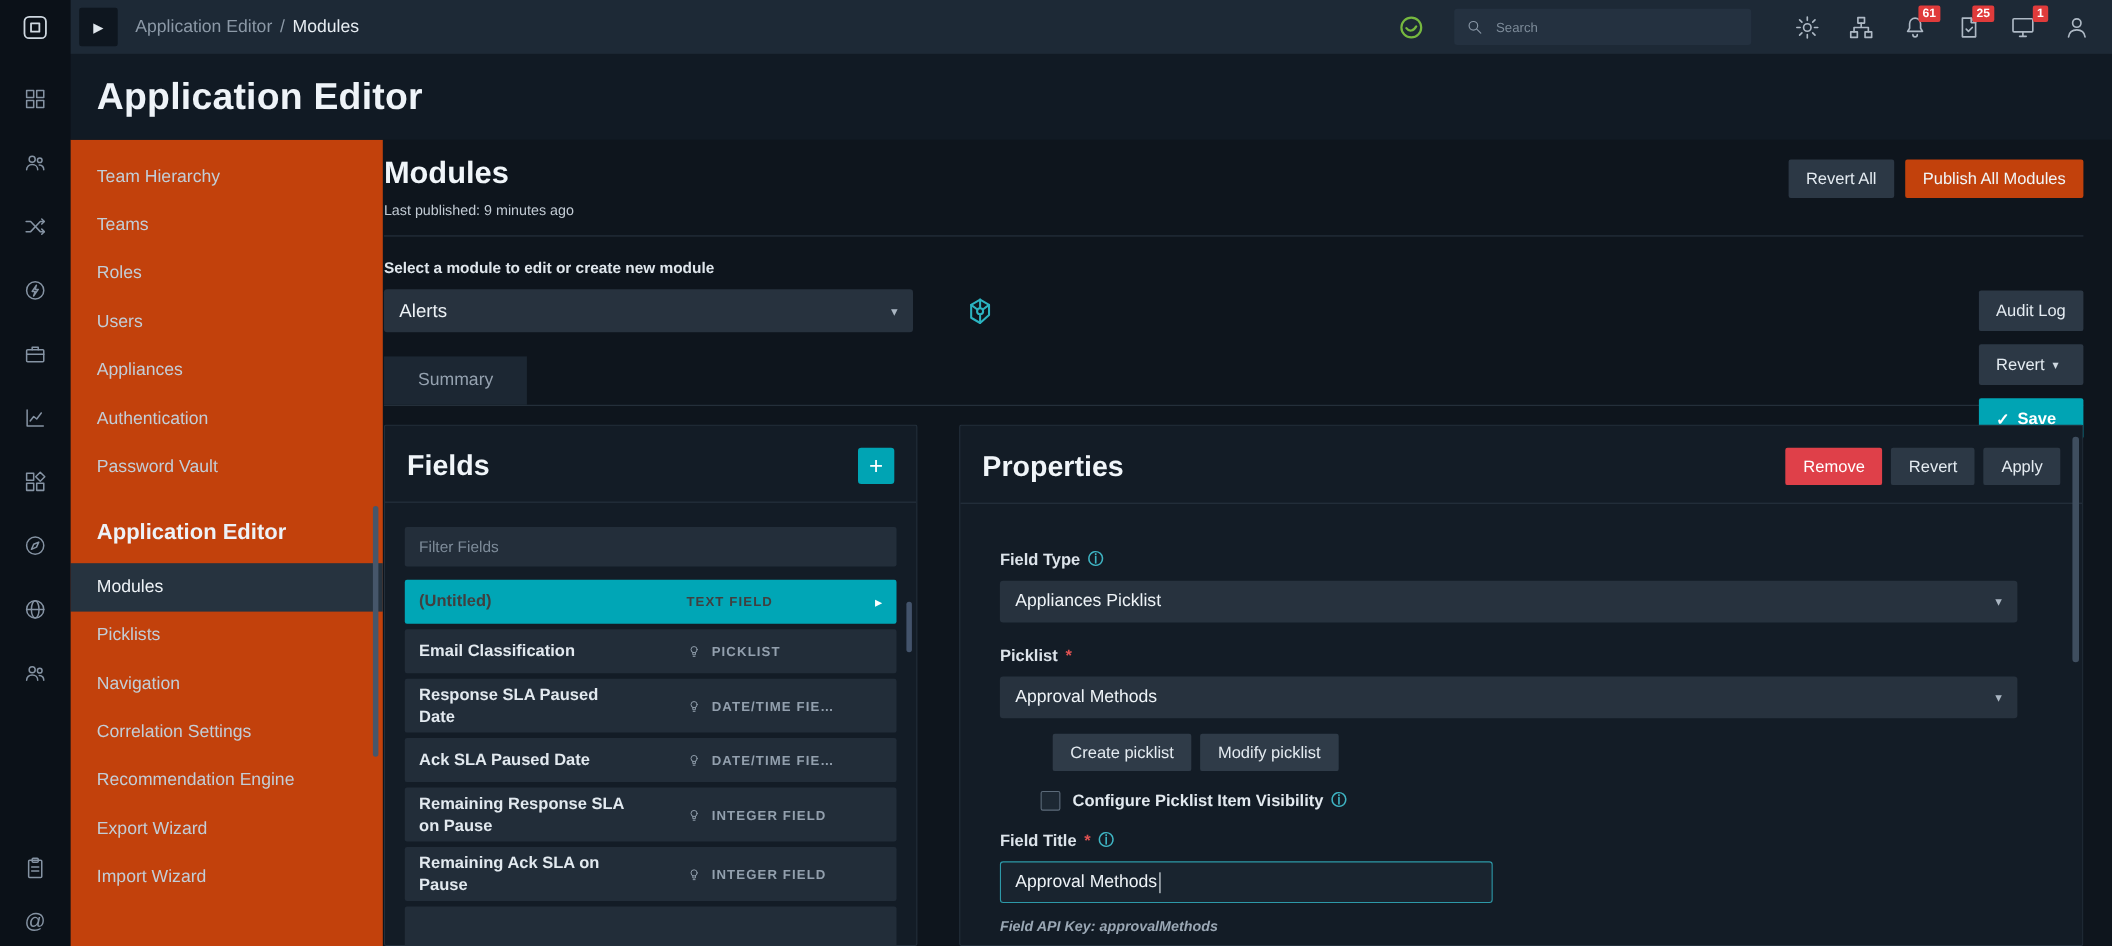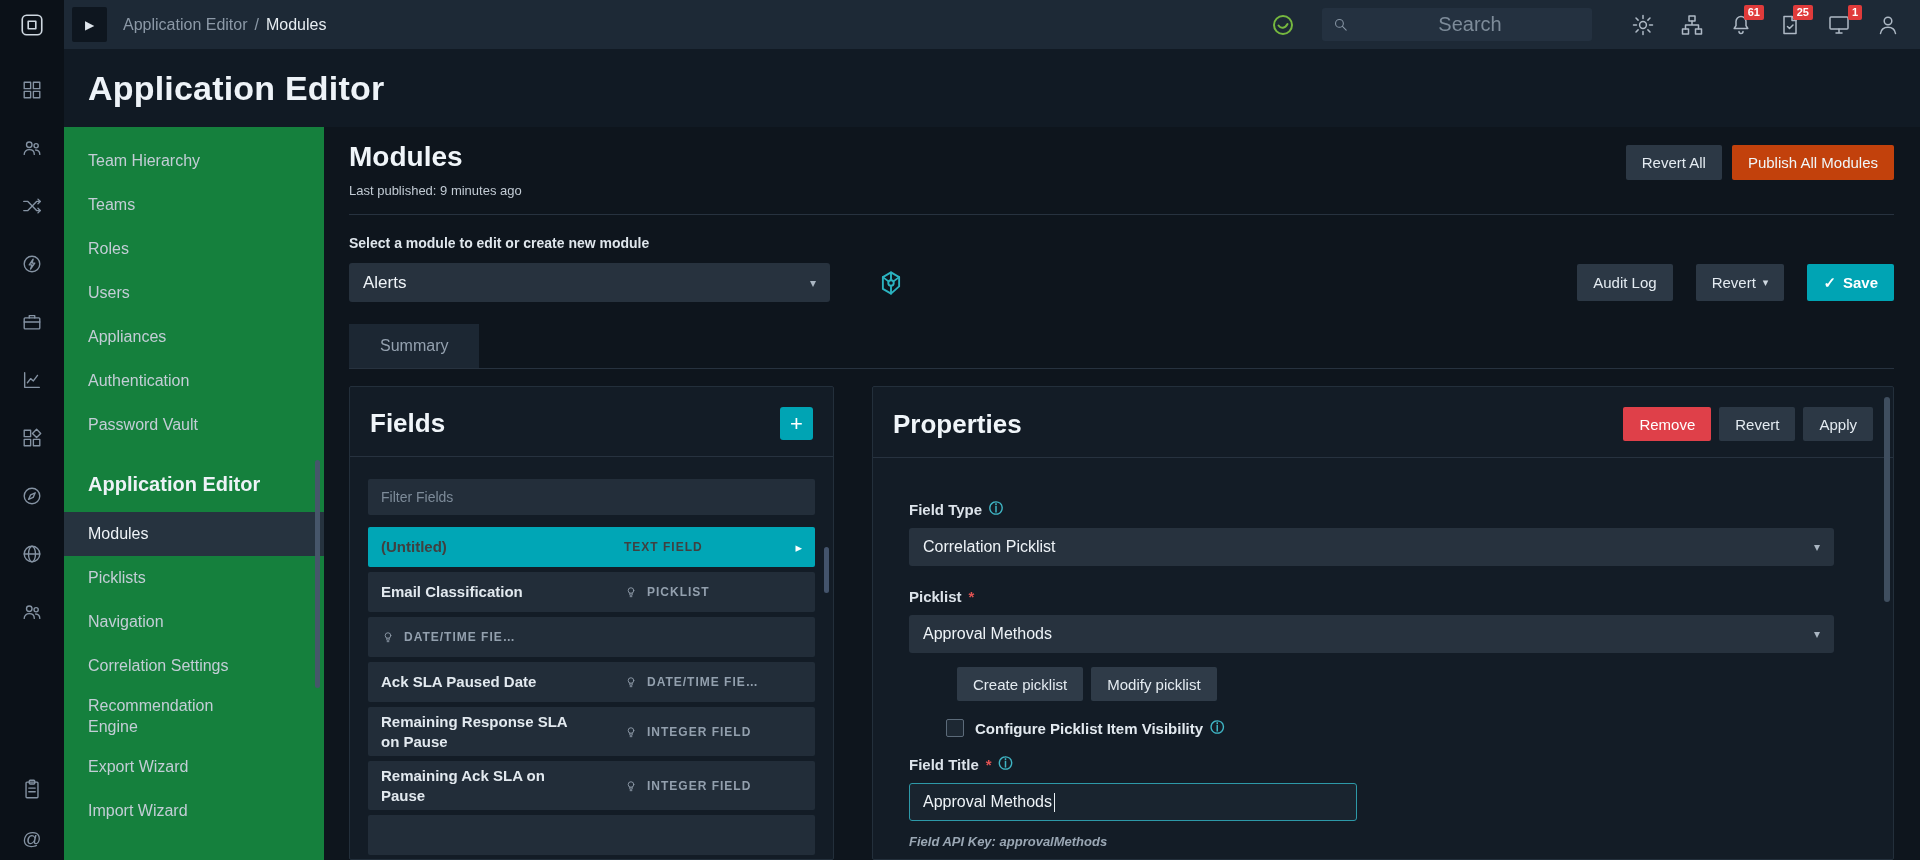--- a/index.html
+++ b/index.html
@@ -28,32 +28,32 @@
   .topbar { position:absolute; left:64px; top:0; right:0; height:49px; background:#1d2936;
             display:flex; align-items:center; padding:0 20px 0 8px; z-index:5; }
   .play-btn { width:35px; height:35px; background:#0e161f; color:#dfe6ec; border:none; border-radius:2px;
               font-size:12px; margin-right:16px; cursor:pointer; font-family:inherit; }
   .breadcrumb { font-size:16px; color:#8c99a7; display:flex; gap:7px; align-items:center; }
   .breadcrumb .current { color:#e7edf2; }
   .topbar-right { margin-left:auto; display:flex; align-items:center; gap:25px; }
   .search { width:270px; height:33px; background:#243140; border-radius:3px; display:flex;
             align-items:center; padding:0 10px; gap:9px; margin-right:14px; }
   .search svg { width:17px; height:17px; color:#8795a4; flex:none; }
-  .search input { background:transparent; border:none; outline:none; color:#a3a3a3; font-size:20px; width:100%; font-family:inherit;text-align:center; }
+  .search input { background:transparent; border:none; outline:none; color:#a3a3a3; font-size:12px; width:100%; font-family:inherit; }
   .search input::placeholder { color:#7d8b99; }
   .top-icon { position:relative; color:#aeb9c5; width:24px; height:24px; cursor:pointer; }
   .top-icon svg { width:24px; height:24px; }
   .badge { position:absolute; top:-8px; right:-11px; background:#e03b3b; color:#fff; font-size:11px;
            line-height:1; padding:2px 4px; border-radius:2px; font-weight:bold; }
   
   .titleband { position:absolute; left:64px; top:49px; right:0; height:78px; background:#111a24;
                display:flex; align-items:center; padding-left:24px; z-index:4; }
   .titleband h1 { margin:0; font-size:34px; font-weight:600; color:#eef3f8; letter-spacing:.2px; }
   
-  .sidebar { position:absolute; left:64px; top:127px; width:260px; bottom:0; background:#15803d; padding-top:12px; }
+  .sidebar { position:absolute; left:64px; top:127px; width:284px; bottom:0; background:#c2410c; padding-top:12px; }
   .side-item { min-height:44px; display:flex; align-items:center; padding:8px 70px 8px 24px;
                font-size:16px; color:#c3cdd6; cursor:pointer; line-height:1.3; }
   .side-item.active { background:#26333f; color:#eef3f7; }
   .side-section { padding:26px 0 16px 24px; font-size:20px; font-weight:700; color:#edf2f7; }
   .side-scroll { position:absolute; right:4px; top:333px; width:5px; height:228px; background:#46566a; border-radius:3px; cursor:grab; }
   
   .main { position:absolute; left:324px; top:127px; right:0; bottom:0; padding:0 26px 0 25px; }
   .mod-header { position:relative; padding-top:14px; }
   .mod-header h2 { margin:0; font-size:28px; font-weight:600; color:#f0f5f9; }
   .mod-sub { font-size:13px; color:#c2cbd4; margin-top:10px; }
@@ -66,21 +66,21 @@
   .hr { border-top:1px solid #27323f; margin-top:16px; }
   .select-section { position:relative; margin-top:20px; }
   .select-label { font-size:14px; font-weight:bold; color:#dfe6ec; }
   .module-row { display:flex; align-items:center; margin-top:12px; gap:46px; }
   .select-box { width:481px; height:39px; background:#27323e; border-radius:3px; display:flex;
                 align-items:center; padding:0 14px; font-size:17px; color:#eef3f7; cursor:pointer; }
   .caret { margin-left:auto; color:#aab6c2; font-size:12px; }
   .caret-inline { color:#cfd8e0; font-size:11px; }
   .module-type { color:#2bb3c0; width:30px; height:30px; }
   .module-type svg { width:30px; height:30px; }
-  .select-actions { position:absolute; right:0; top:29px; display:flex; gap:23px; }
+  .select-actions { position:absolute; right:0; top:29px; display:flex; gap:12px;flex-direction:column; }
   .select-actions .btn { height:37px; }
   .tabs { display:flex; margin-top:22px; border-bottom:1px solid #27323f; }
   .tab { height:44px; display:flex; align-items:center; padding:0 31px; font-size:16px;
          color:#94a1af; background:#1c2733; cursor:pointer; }
   .tab.active { background:#2e3c4b; color:#eef3f8; box-shadow:inset 0 -3px 0 #0f9aa9; }
   
   .panels { position:absolute; top:259px; left:25px; right:26px; bottom:0; display:flex; gap:38px; overflow:hidden; }
   .panel { background:#131c26; border:1px solid #232f3b; border-radius:2px; overflow:hidden; position:relative; }
   .panel-fields { width:485px; flex:none; }
   .panel-props { flex:1; }
@@ -379,20 +379,21 @@
           <span class="frow-name">Email Classification</span>
           <span class="frow-type">
             <svg class="ic" viewBox="0 0 24 24">
                 <circle cx="12" cy="9.5" r="4.8"></circle>
                 <path d="M10 14v3.5h4V14M10.5 20h3"></path>
               </svg>
             <span>PICKLIST</span>
           </span>
         </div>
         <div class="frow">
+          <span class="frow-name">Response SLA Paused Date</span>
           <span class="frow-type">
             <svg class="ic" viewBox="0 0 24 24">
                 <circle cx="12" cy="9.5" r="4.8"></circle>
                 <path d="M10 14v3.5h4V14M10.5 20h3"></path>
               </svg>
             <span>DATE/TIME FIE…</span>
           </span>
         </div>
         <div class="frow">
           <span class="frow-name">Ack SLA Paused Date</span>
@@ -439,21 +440,21 @@
         </div>
       </div>
       <div class="panel-hr"></div>
 
       <div class="prop-form">
         <div class="flabel">
           <span>Field Type</span>
           <span class="info">ⓘ</span>
         </div>
         <div class="dropdown" style="width:925px;">
-          <span>Correlation Picklist</span>
+          <span>Appliances Picklist</span>
           <span class="caret">▾</span>
         </div>
 
         <div class="flabel mt22">
           <span>Picklist</span>
           <span class="req">*</span>
         </div>
         <div class="dropdown" style="width:925px;">
           <span>Approval Methods</span>
           <span class="caret">▾</span>

